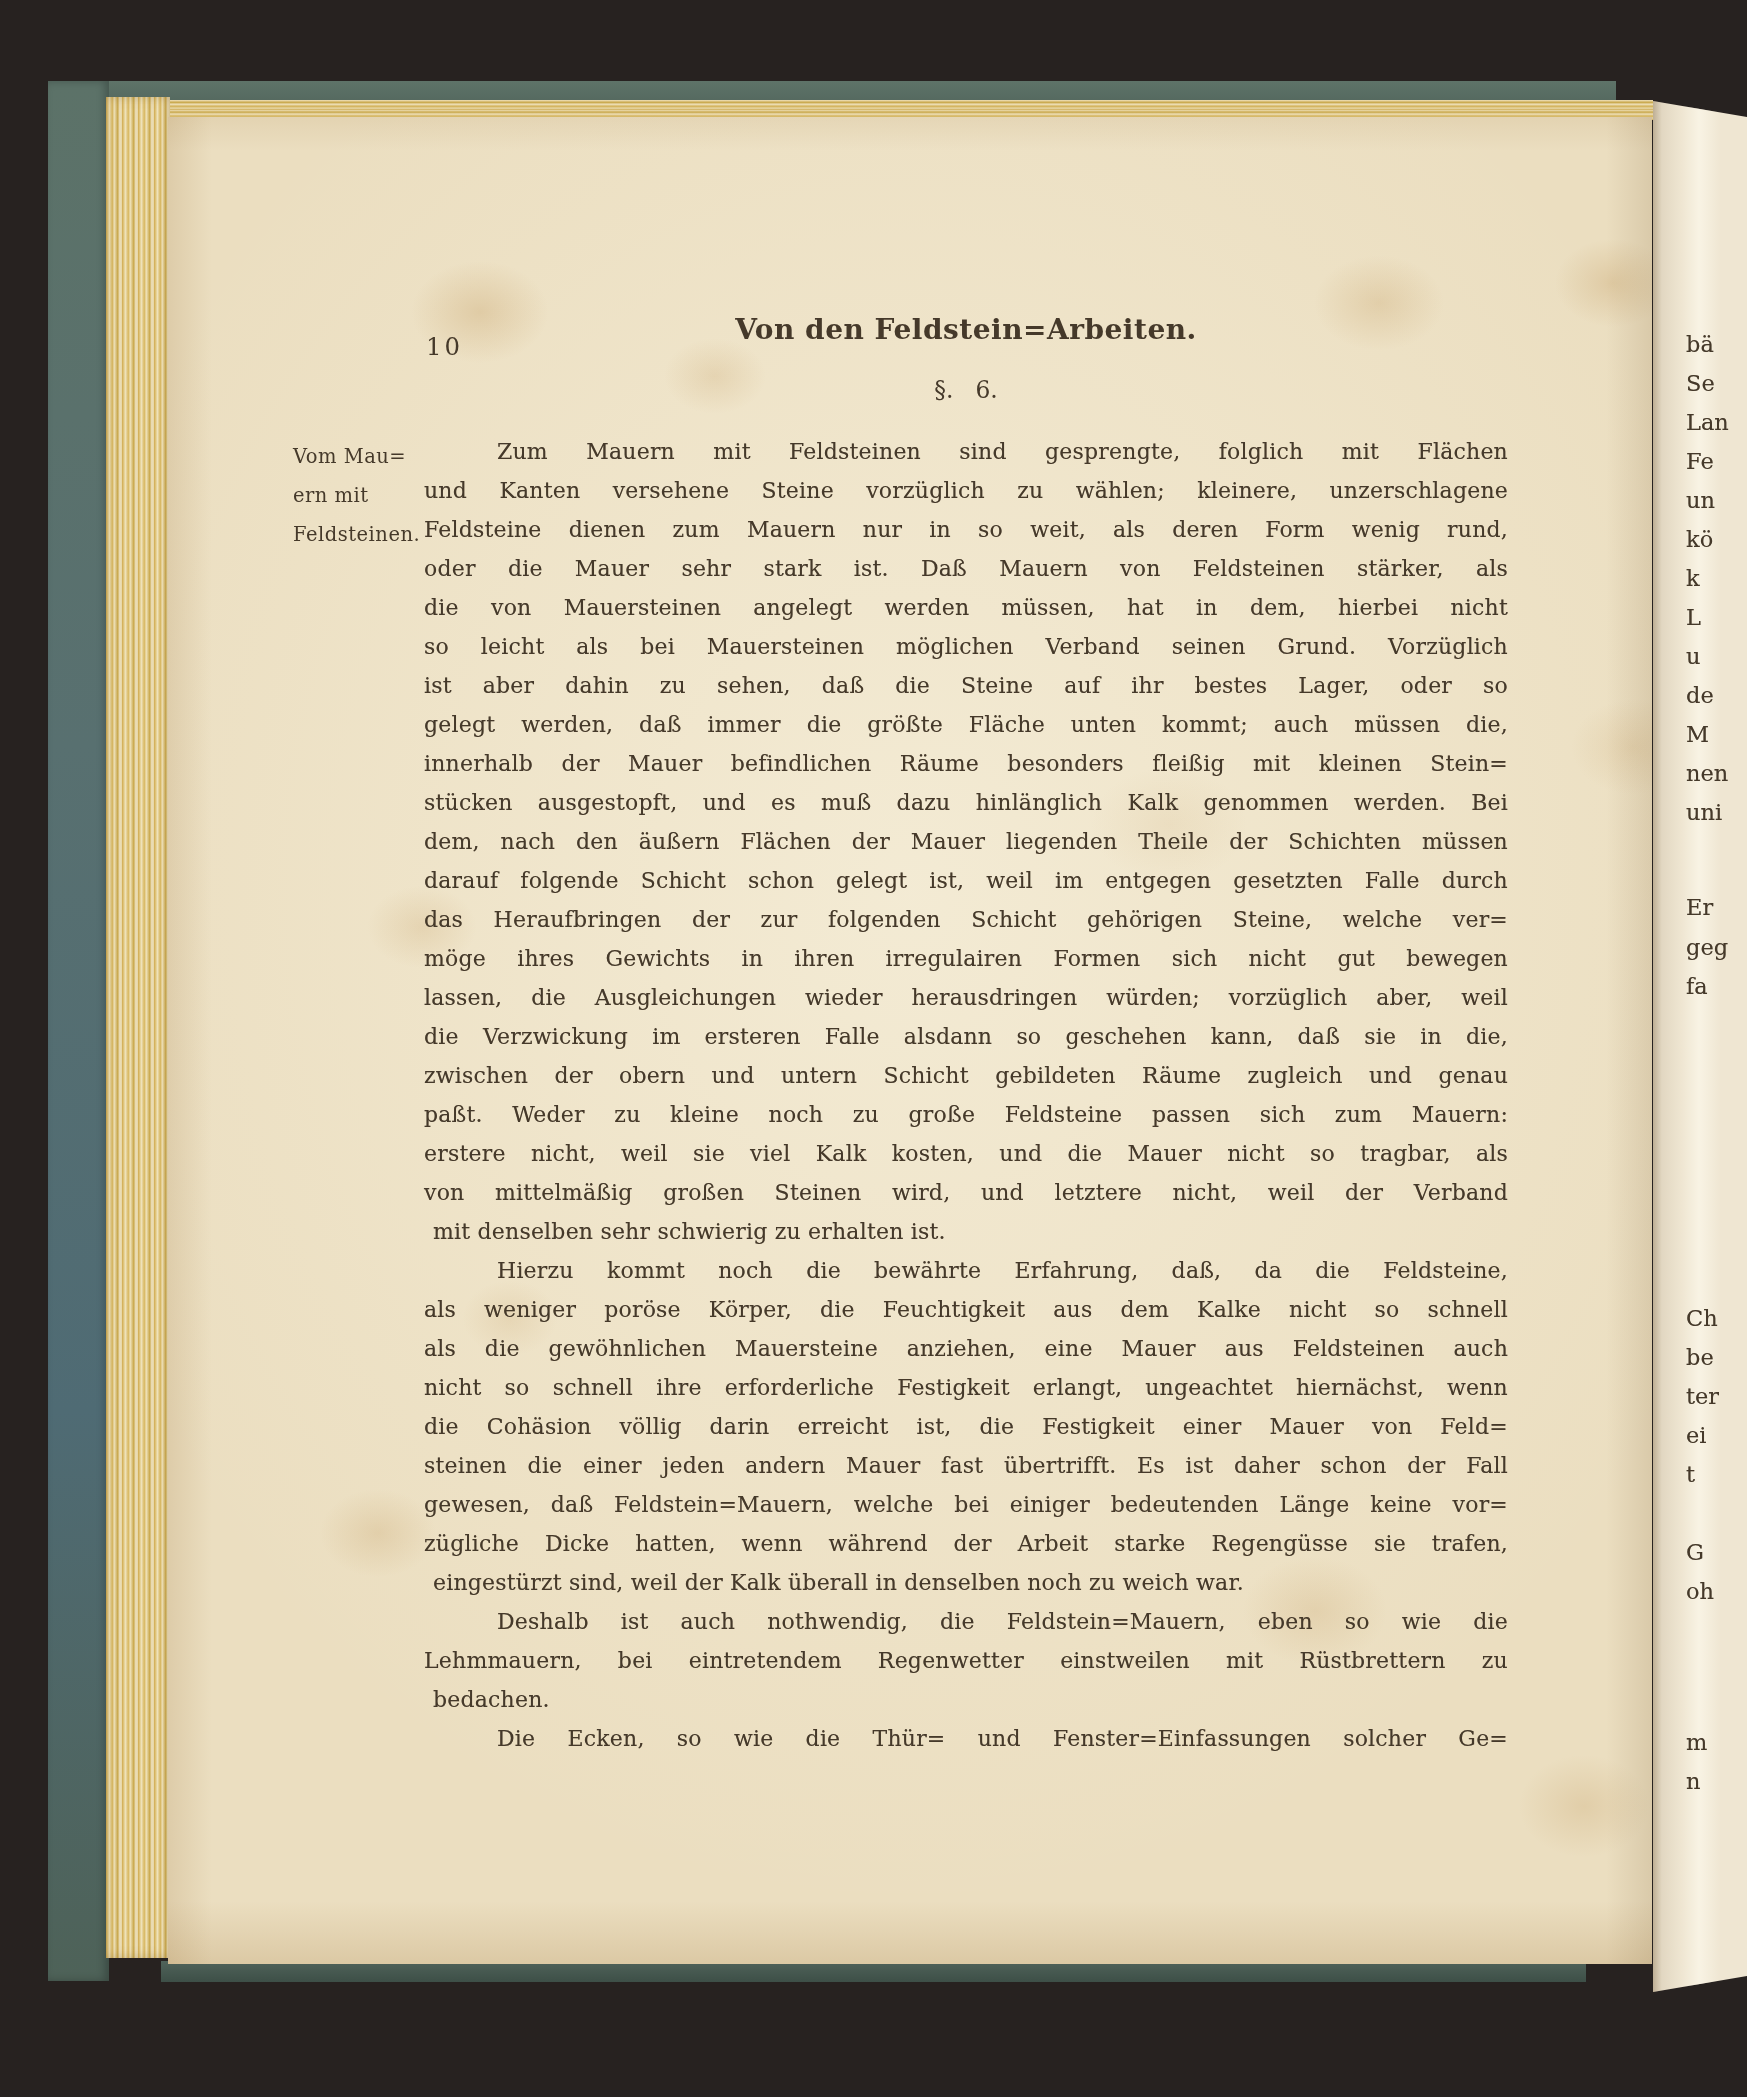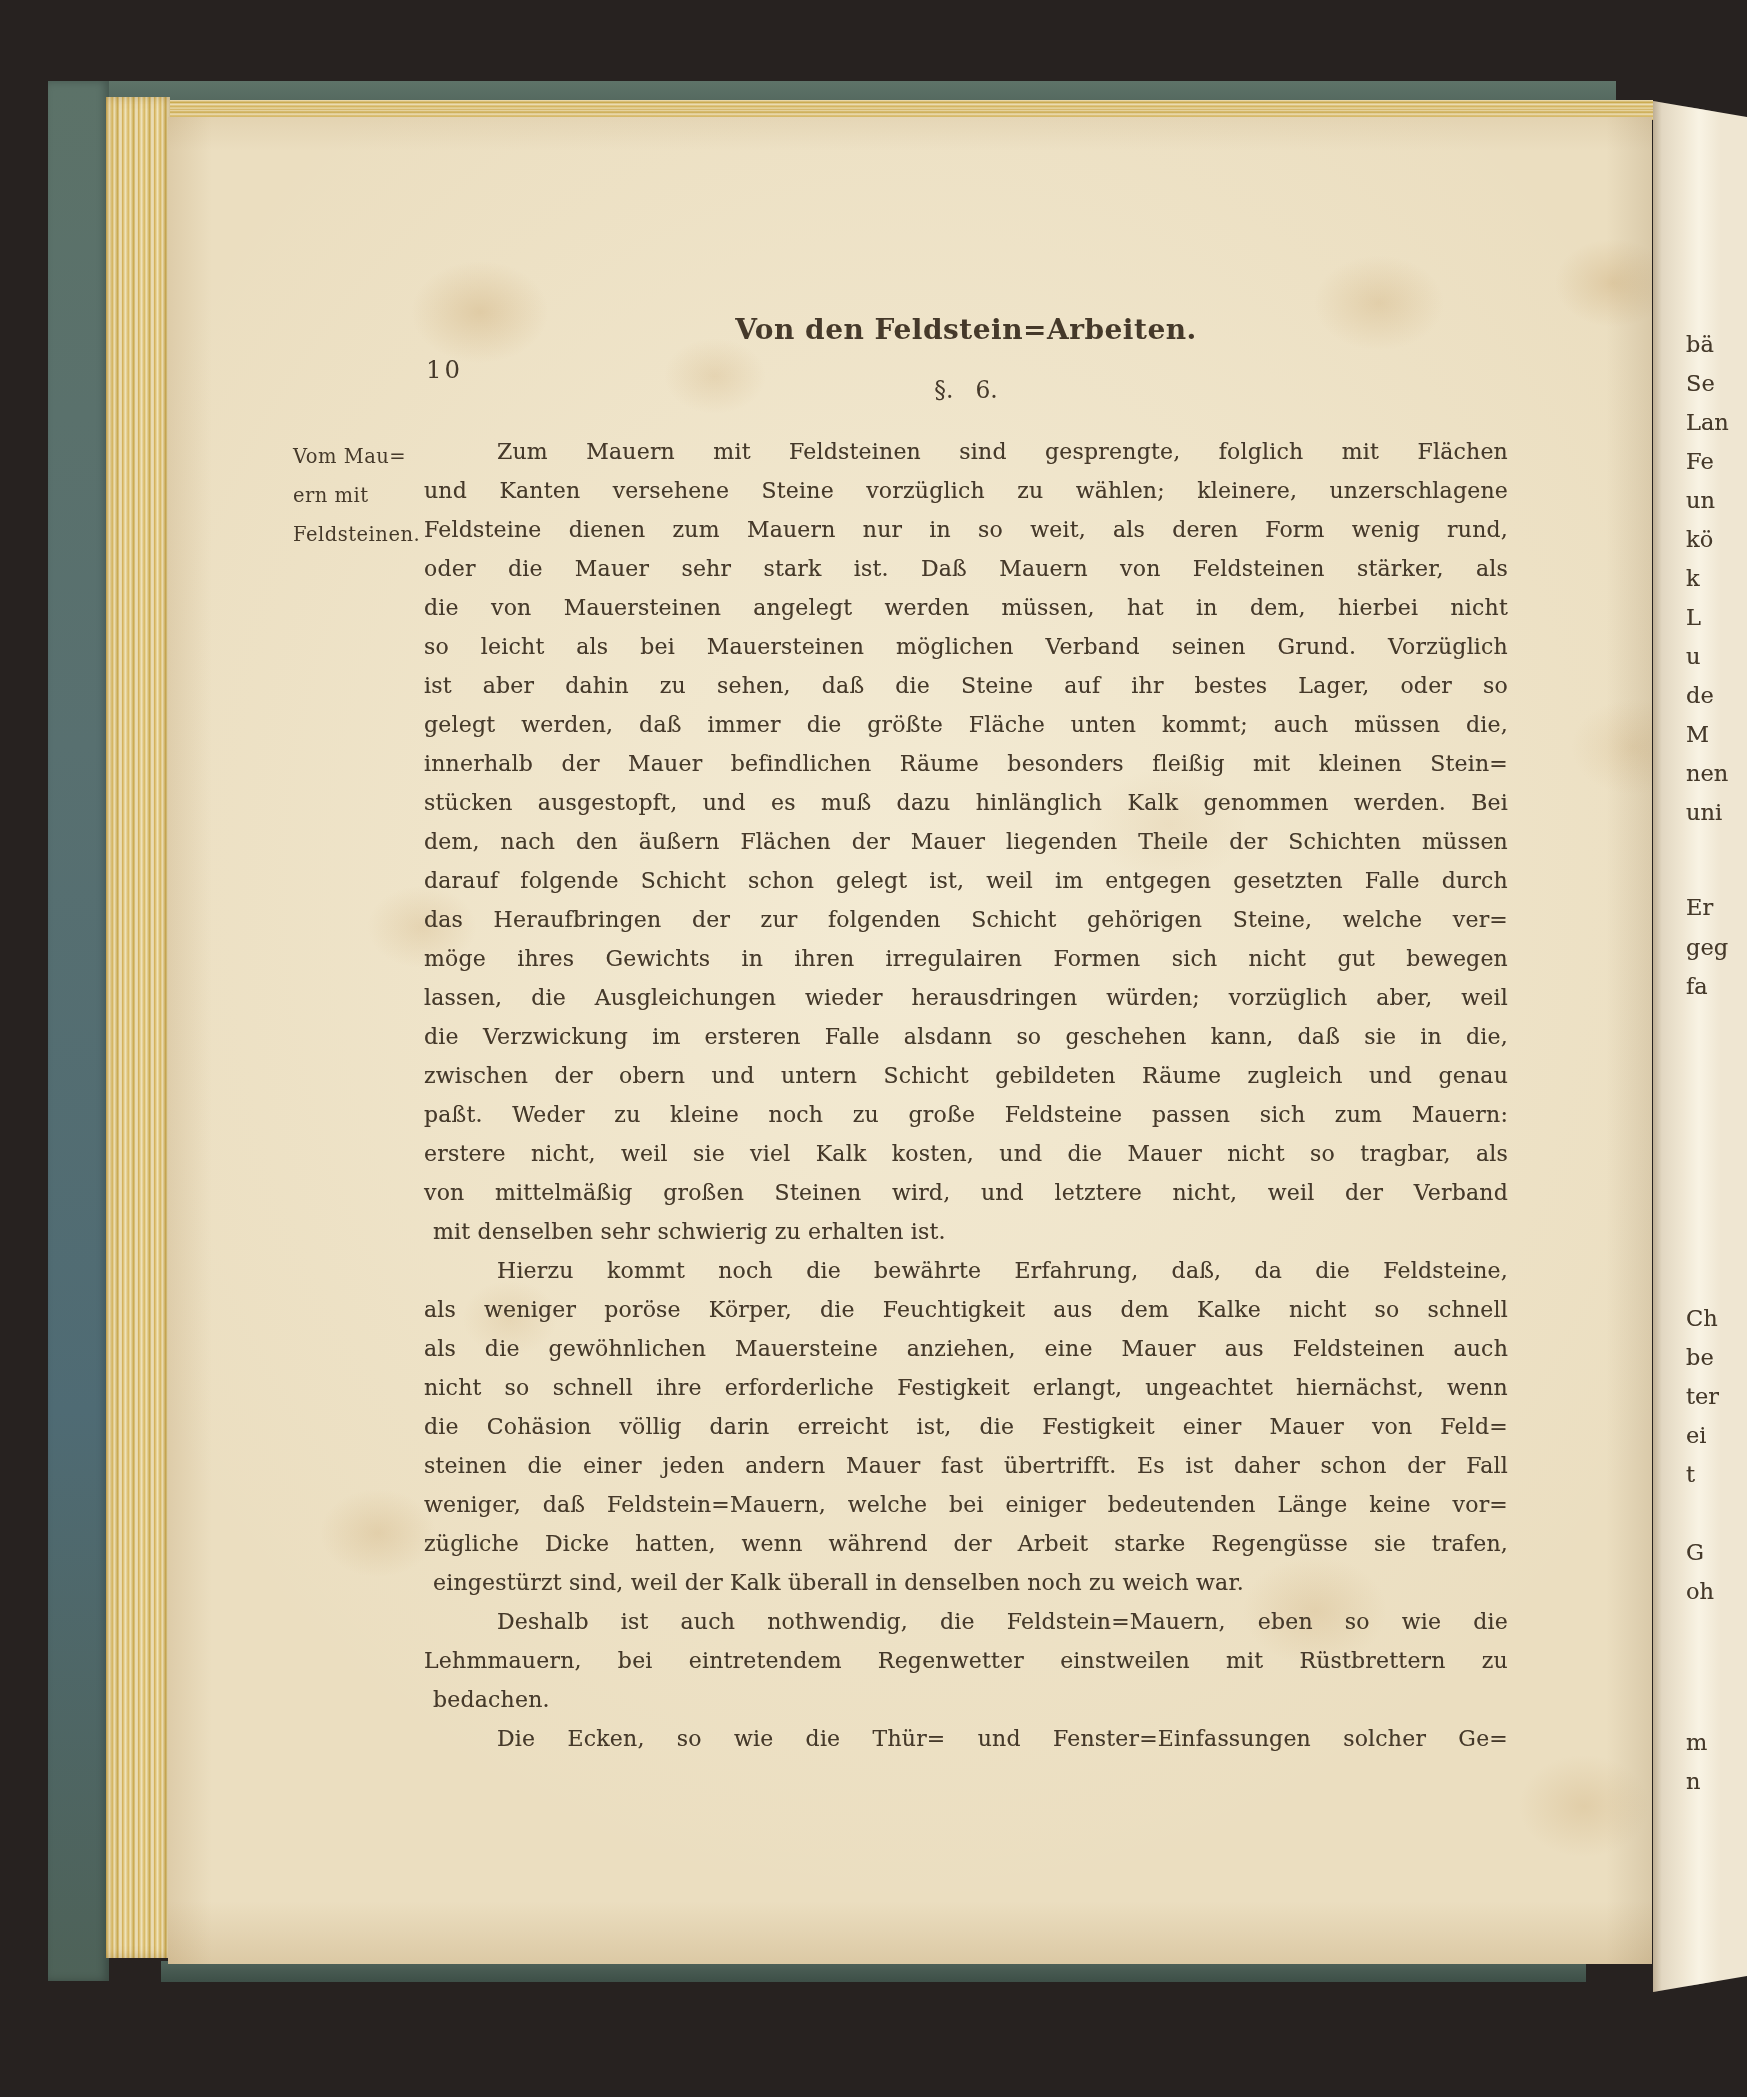--- a/index.html
+++ b/index.html
@@ -70,21 +70,21 @@
       linear-gradient(90deg, rgba(0,0,0,0) 29px, rgba(255,252,240,.6) 46px, rgba(0,0,0,0) 68px);
   }
   .frag{
     position:absolute;left:33px;height:29px;line-height:29px;
     font-size:22.5px;color:var(--c-ink,#45392a);white-space:nowrap;
     text-shadow:0 0 0.5px rgba(69,57,42,.45);
   }
   
   .pagenum{
     left:258px;top:215px;width:68px;height:29px;line-height:29px;
-    font-size:24.4px;letter-spacing:2.9px;margin-top:23px;
+    font-size:24.4px;letter-spacing:2.9px;
   }
   .header{
     left:256px;top:194px;width:1084px;height:38px;line-height:38px;
     font-size:28px;font-weight:bold;text-align:center;letter-spacing:0.5px;
   }
   .section{
     left:256px;top:258px;width:1084px;height:30px;line-height:30px;
     font-size:23.4px;text-align:center;word-spacing:14.6px;
   }
   .margin-note{
@@ -143,21 +143,21 @@
       <div class="bline">paßt. Weder zu kleine noch zu große Feldsteine passen sich zum Mauern:</div>
       <div class="bline">erstere nicht, weil sie viel Kalk kosten, und die Mauer nicht so tragbar, als</div>
       <div class="bline">von mittelmäßig großen Steinen wird, und letztere nicht, weil der Verband</div>
       <div class="bline plast">mit denselben sehr schwierig zu erhalten ist.</div>
       <div class="bline pfirst">Hierzu kommt noch die bewährte Erfahrung, daß, da die Feldsteine,</div>
       <div class="bline">als weniger poröse Körper, die Feuchtigkeit aus dem Kalke nicht so schnell</div>
       <div class="bline">als die gewöhnlichen Mauersteine anziehen, eine Mauer aus Feldsteinen auch</div>
       <div class="bline">nicht so schnell ihre erforderliche Festigkeit erlangt, ungeachtet hiernächst, wenn</div>
       <div class="bline">die Cohäsion völlig darin erreicht ist, die Festigkeit einer Mauer von Feld=</div>
       <div class="bline">steinen die einer jeden andern Mauer fast übertrifft. Es ist daher schon der Fall</div>
-      <div class="bline">weniger, daß Feldstein=Mauern, welche bei einiger bedeutenden Länge keine vor=</div>
+      <div class="bline">gewesen, daß Feldstein=Mauern, welche bei einiger bedeutenden Länge keine vor=</div>
       <div class="bline">zügliche Dicke hatten, wenn während der Arbeit starke Regengüsse sie trafen,</div>
       <div class="bline plast">eingestürzt sind, weil der Kalk überall in denselben noch zu weich war.</div>
       <div class="bline pfirst">Deshalb ist auch nothwendig, die Feldstein=Mauern, eben so wie die</div>
       <div class="bline">Lehmmauern, bei eintretendem Regenwetter einstweilen mit Rüstbrettern zu</div>
       <div class="bline plast">bedachen.</div>
       <div class="bline pfirst">Die Ecken, so wie die Thür= und Fenster=Einfassungen solcher Ge=</div>
     </div>
 </div>
 
 <div class="abs sliver">

